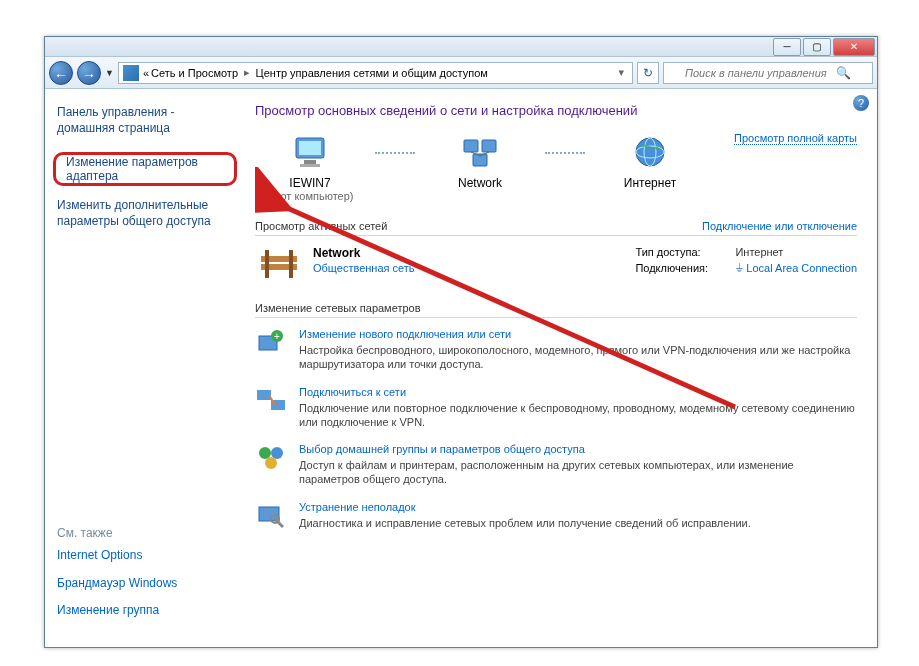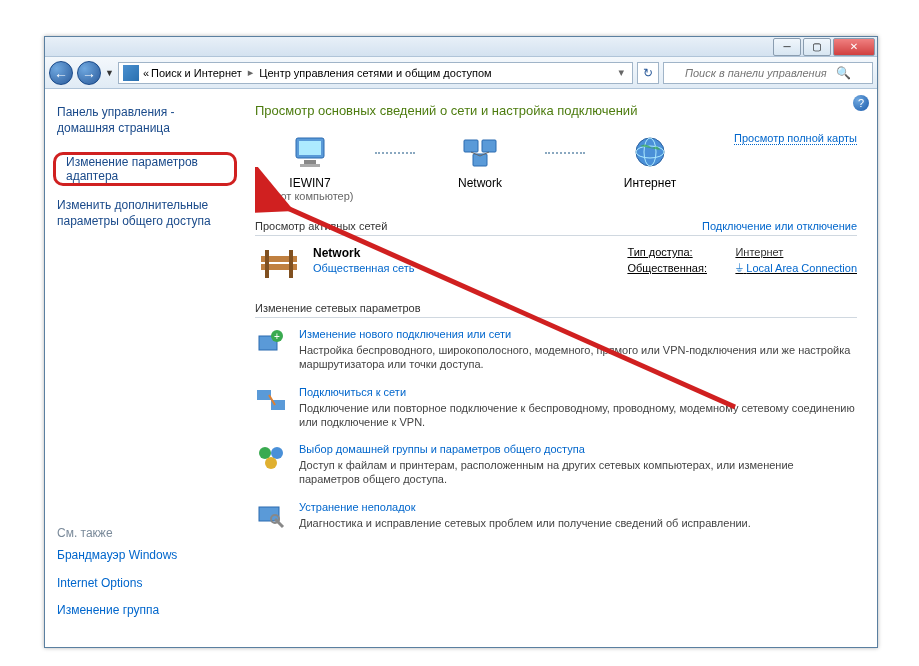--- a/index.html
+++ b/index.html
@@ -129,21 +129,21 @@
   color: #fff;
   font-size: 11px;
   display: flex; align-items: center; justify-content: center;
 }
 .content {
   flex: 1;
   padding: 14px 20px 14px 10px;
   overflow: hidden;
 }
 h1 {
-  color: #4d7c0f;
+  color: #4c1d95;
   font-size: 13px;
   font-weight: normal;
   margin-bottom: 14px;
 }
 .map-row {
   display: flex;
   align-items: flex-start;
   gap: 10px;
   margin-bottom: 18px;
 }
@@ -179,21 +179,21 @@
   gap: 16px;
   margin-bottom: 20px;
 }
 .net-left { display: flex; gap: 10px; flex: 1; }
 .net-bench {
   width: 48px; height: 36px;
 }
 .net-name { font-weight: bold; margin-bottom: 2px; }
 .net-type { color: #666; font-size: 11px; }
 .net-right { display: flex; flex-direction: column; gap: 4px; font-size: 11px; }
-.net-row { display: flex; gap: 8px; text-decoration: underline; }
+.net-row { display: flex; gap: 0; }
 .net-row .k { width: 100px; }
 .net-row .v, .net-row .v a { color: #0066cc; }
 .setting-item { display: flex; gap: 12px; margin-bottom: 14px; }
 .setting-icon { width: 32px; height: 28px; flex-shrink: 0; display: flex; align-items: center; justify-content: center; }
 .setting-title { color: #0066cc; margin-bottom: 3px; font-size: 11px; }
 .setting-desc { color: #444; font-size: 11px; line-height: 1.3; }
 .arrow-overlay {
   position: absolute;
   left: 210px; top: 130px;
   width: 500px; height: 260px;
@@ -210,43 +210,43 @@
     <div class="win-btn close">✕</div>
   </div>
 
   <div class="navbar">
     <div class="nav-arrow">←</div>
     <div class="nav-arrow">→</div>
     <span class="nav-dd">▼</span>
     <div class="breadcrumb">
       <div class="bc-icon"></div>
       <span>«</span>
-      <span>Поиск и Интернет</span>
+      <span>Сеть и Просмотр</span>
       <span class="bc-sep">▸</span>
       <span>Центр управления сетями и общим доступом</span>
       <span class="bc-sep" style="margin-left:auto">▾</span>
     </div>
     <div class="bc-refresh">↻</div>
     <div class="searchbox">
       <input placeholder="Поиск в панели управления" style="">
       <span class="search-icon">🔍</span>
     </div>
   </div>
 
   <div class="help-icon">?</div>
 
   <div class="body-area">
     <div class="sidebar">
       <div class="sb-link cp-home">Панель управления - домашняя страница</div>
       <div class="sb-highlighted">Изменение параметров адаптера</div>
       <div class="sb-link" style="color:#1a4a8a">Изменить дополнительные параметры общего доступа</div>
       <div class="sb-sep"></div>
       <div class="sb-footer-title">См. также</div>
+      <div class="sb-link">Internet Options</div>
       <div class="sb-link">Брандмауэр Windows</div>
-      <div class="sb-link">Internet Options</div>
       <div class="sb-link">Изменение группа</div>
     </div>
 
     <div class="content">
       <h1>Просмотр основных сведений о сети и настройка подключений</h1>
 
       <div class="map-row">
         <div class="map-item">
           <div class="map-icon">
             <svg viewBox="0 0 40 36">
@@ -306,21 +306,21 @@
             <div class="net-name">Network</div>
             <div class="net-type" style="color:#0066cc">Общественная сеть</div>
           </div>
         </div>
         <div class="net-right">
           <div class="net-row">
             <span class="k">Тип доступа:</span>
             <span style="color:#333">Интернет</span>
           </div>
           <div class="net-row">
-            <span class="k">Общественная:</span>
+            <span class="k">Подключения:</span>
             <span class="v">
               <span style="color:#2a80d0">⏚</span>
               <a>Local Area Connection</a>
             </span>
           </div>
         </div>
       </div>
 
       <div class="section-title">
         <span>Изменение сетевых параметров</span>

